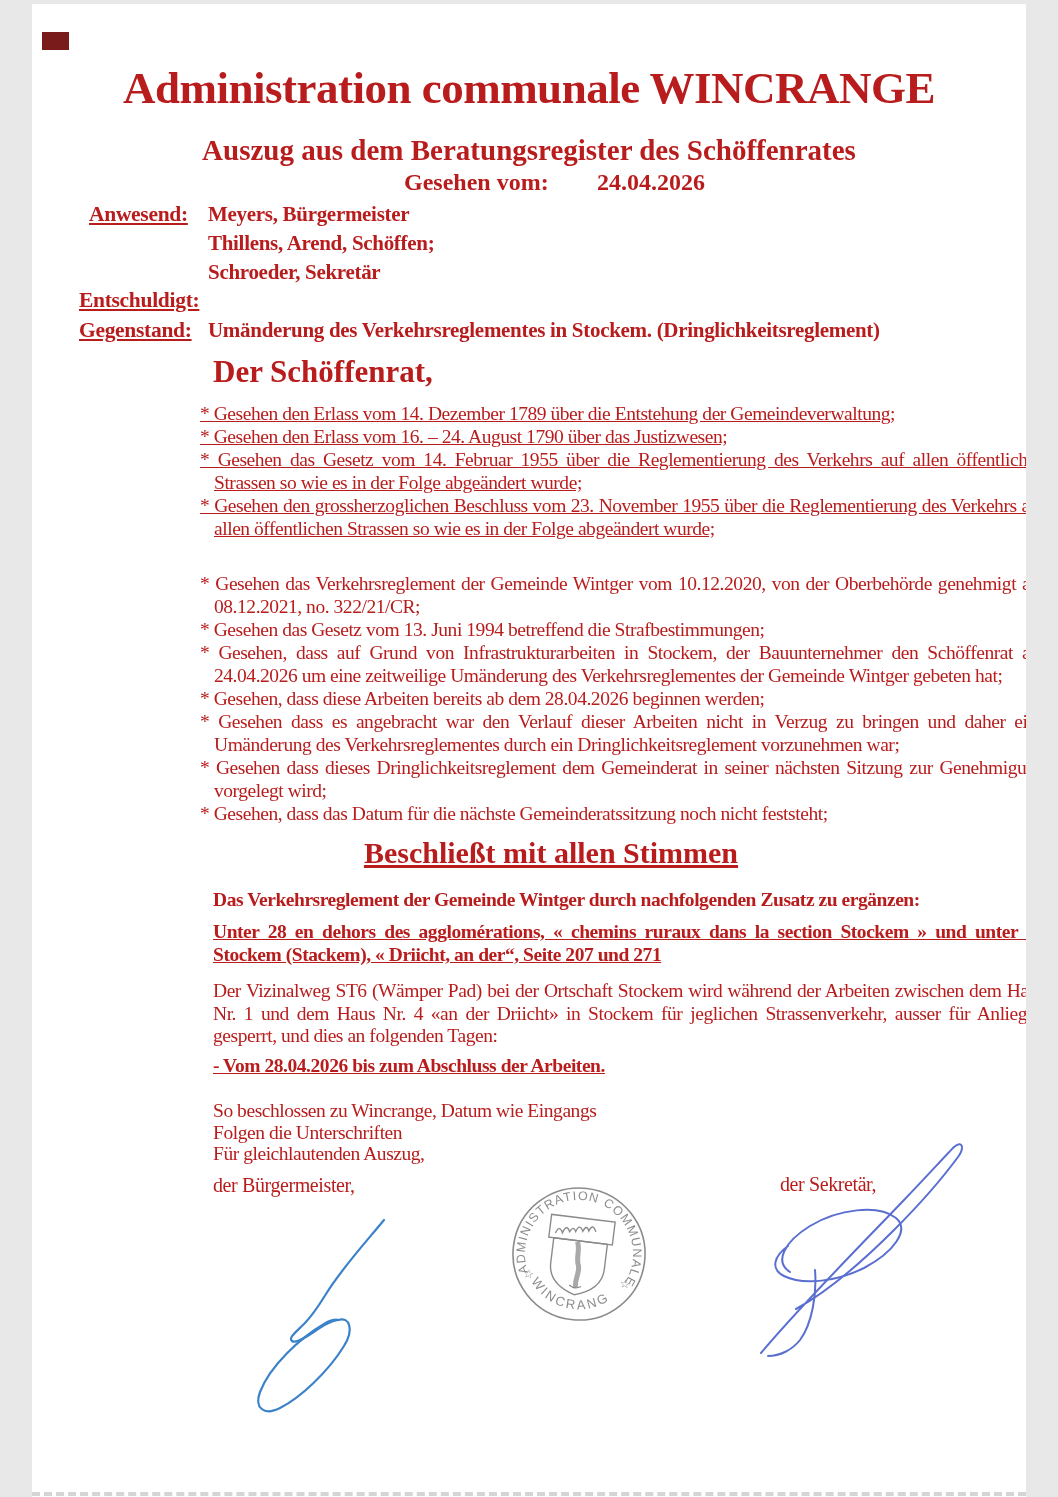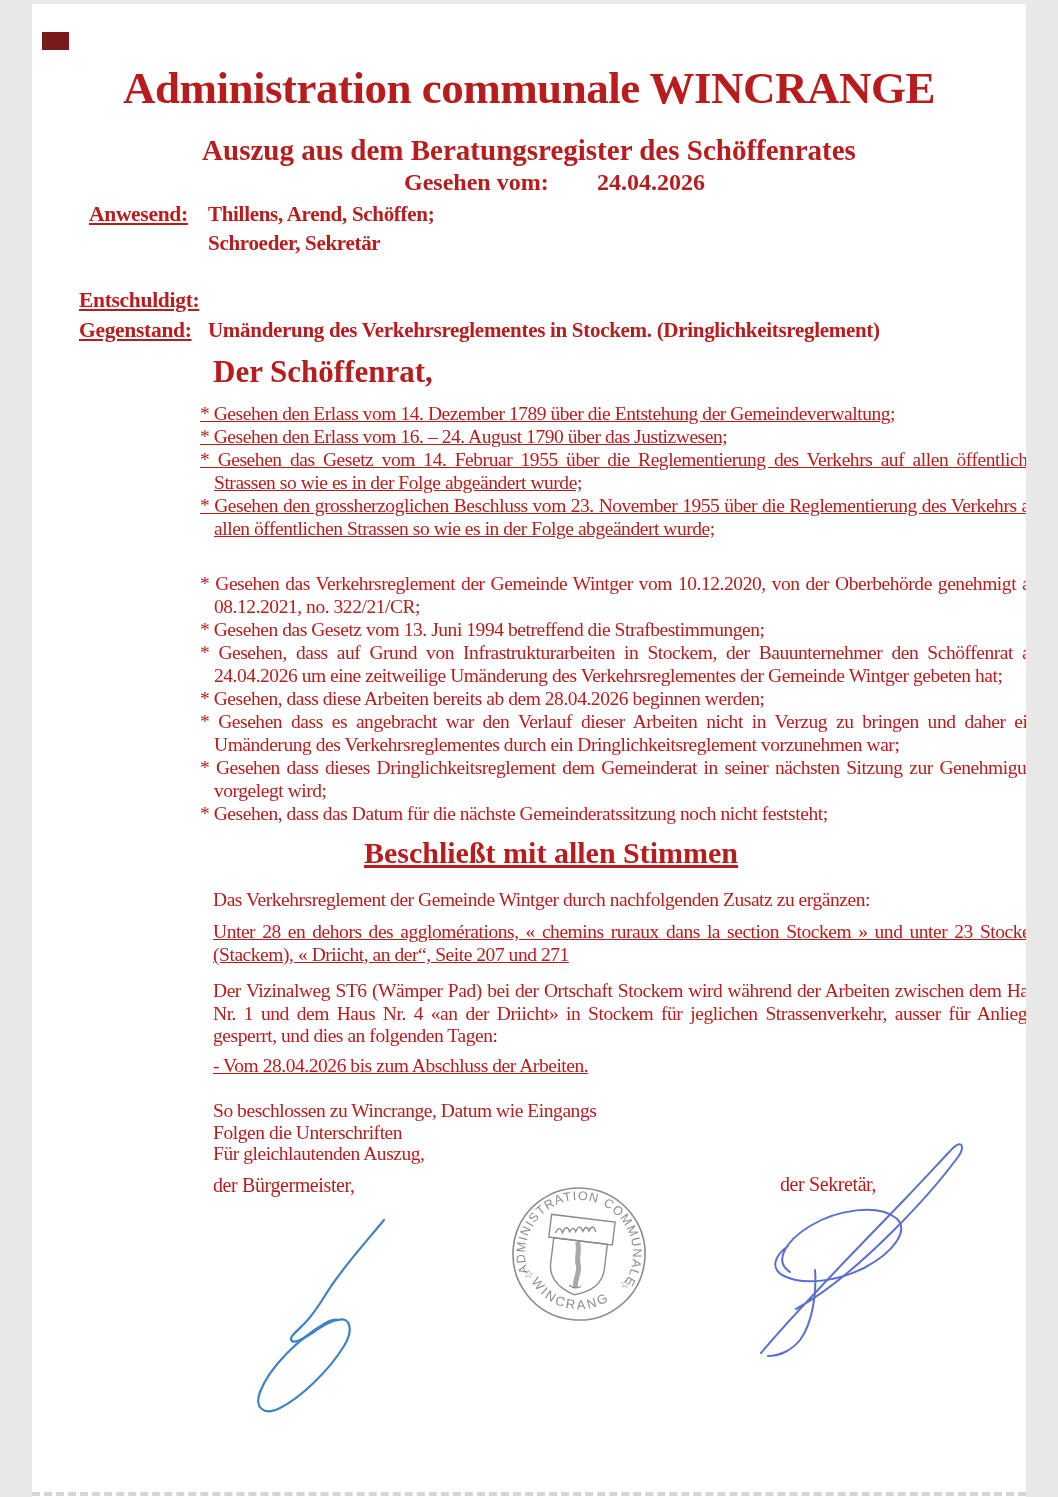--- a/index.html
+++ b/index.html
@@ -3,21 +3,21 @@
 <meta charset="utf-8">
 <style>
   html,body{margin:0;padding:0;background:#e8e8e8;}
   .page{
     position:relative; width:994px; height:1497px; margin:4px auto;
     background:#ffffff; overflow:hidden;
     font-family:"Liberation Serif","DejaVu Serif",serif;
     color:#b91c1c;
   }
   .abs{position:absolute;}
-  .b{font-weight:normal;}
+  .b{font-weight:bold;}
   .u{text-decoration:underline;}
   .just{text-align:justify;}
   .center{left:0;right:0;text-align:center;}
   .doc-title{top:58px; font-size:45px; font-weight:bold; letter-spacing:-0.5px;}
   .doc-subtitle{top:130px; font-size:29px; font-weight:bold;}
   .session-label{left:372px; top:165px; font-size:24px; font-weight:bold;}
   .session-date{left:565px; top:165px; font-size:24px; font-weight:bold;}
   .meta-label{font-size:21.5px; font-weight:bold; text-decoration:underline; letter-spacing:-0.3px;}
   .meta-text{font-size:21px; font-weight:bold; letter-spacing:-0.3px;}
   .attendees{left:176px; top:196px; line-height:29px;}
@@ -43,20 +43,21 @@
   <div class="abs edge-line" style="background: rgb(217, 217, 217);"></div>
   <div class="abs bottom-dashes" style="border-color: rgb(179, 179, 179);"></div>
 
   <div class="abs center doc-title">Administration communale WINCRANGE</div>
   <div class="abs center doc-subtitle">Auszug aus dem Beratungsregister des Schöffenrates</div>
   <div class="abs session-label">Gesehen vom:</div>
   <div class="abs session-date">24.04.2026</div>
 
   <div class="abs meta-label" style="left:57px; top:198px;">Anwesend:</div>
   <div class="abs attendees meta-text">
+    <div>Meyers, Bürgermeister</div>
     <div>Thillens, Arend, Schöffen;</div>
     <div>Schroeder, Sekretär</div>
   </div>
   <div class="abs meta-label" style="left:47px; top:284px;">Entschuldigt:</div>
   <div class="abs meta-label" style="left:47px; top:314px;">Gegenstand:</div>
   <div class="abs meta-text" style="left:176px; top:314px;">Umänderung des Verkehrsreglementes in Stockem. (Dringlichkeitsreglement)</div>
 
   <div class="abs salutation">Der Schöffenrat,</div>
 
   <div class="abs list bodytxt" style="top:398px;text-decoration:underline;">

